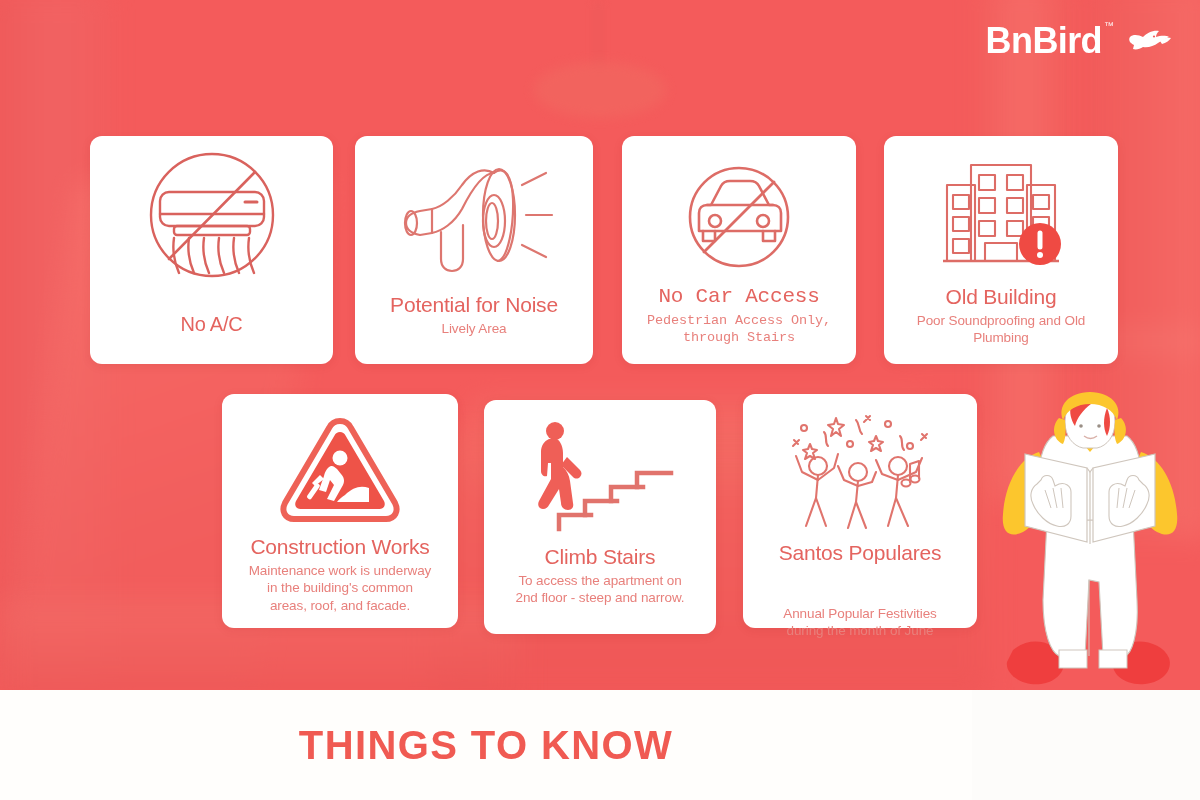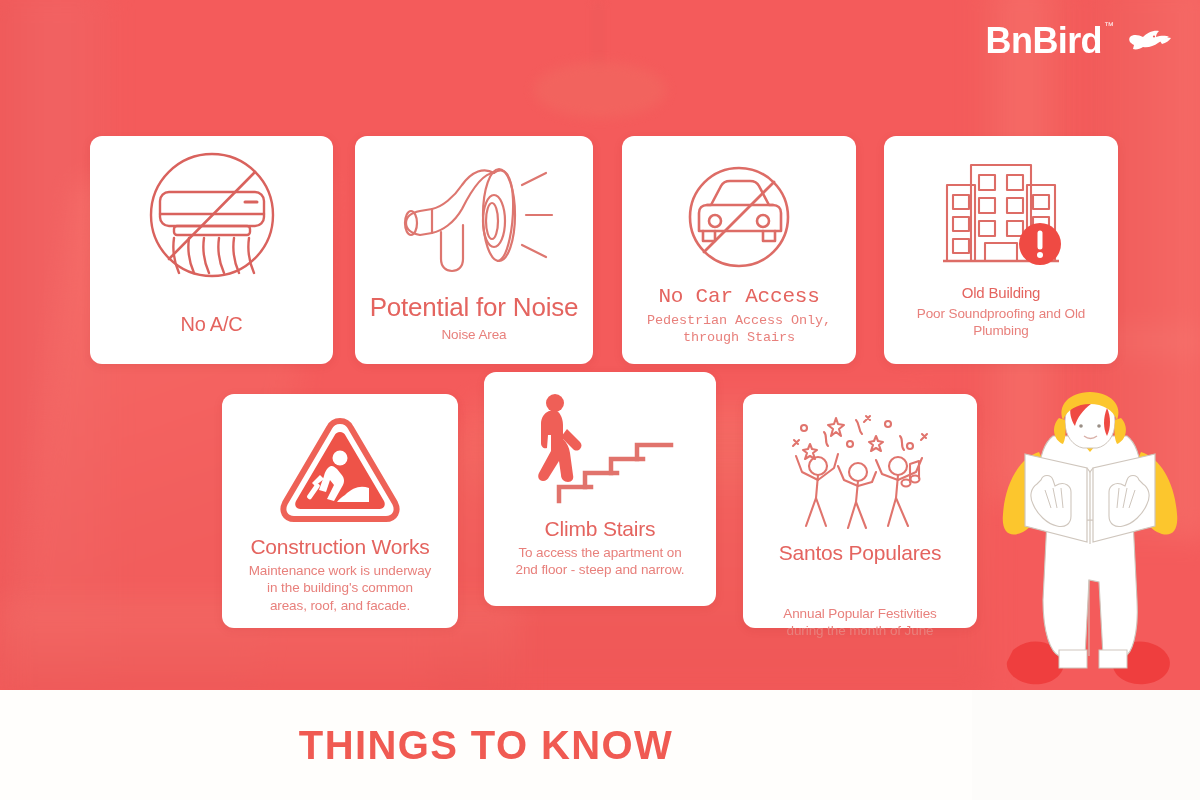--- a/index.html
+++ b/index.html
@@ -132,28 +132,28 @@
   }
 
   
   #card-ac        { left: 90px;  top: 136px; width: 243px; height: 228px; }
   #card-noise     { left: 355px; top: 136px; width: 238px; height: 228px; }
   #card-car       { left: 622px; top: 136px; width: 234px; height: 228px; font-family: Liberation Mono, monospace; }
   #card-building  { left: 884px; top: 136px; width: 234px; height: 228px; }
 
   
   #card-construction { left: 222px; top: 394px; width: 236px; height: 234px; }
-  #card-stairs       { left: 484px; top: 372px; width: 232px; height: 234px; }
+  #card-stairs       { left: 484px; top: 400px; width: 232px; height: 234px; }
   #card-santos       { left: 743px; top: 394px; width: 234px; height: 234px; }
 
   
   #card-ac .card-title { font-size: 20px; }
-  #card-noise .card-title { font-size: 26px; }
+  #card-noise .card-title { font-size: 21px; }
   #card-car .card-title { font-size: 21px; }
-  #card-building .card-title { font-size: 15px; }
+  #card-building .card-title { font-size: 21px; }
   #card-construction .card-title { font-size: 21px; }
   #card-stairs .card-title { font-size: 21px; }
   #card-santos .card-title { font-size: 21px; }
 
   
   #character {
     position: absolute;
     left: 985px; top: 392px;
     width: 210px; height: 298px;
     z-index: 6;
@@ -245,21 +245,21 @@
           <ellipse cx="25" cy="64" rx="6" ry="12"></ellipse>
           <path d="M55 73 L55 100 C55 108 60 112 66 112 C72 112 77 108 77 100 L77 66"></path>
           <line x1="136" y1="26" x2="160" y2="14"></line>
           <line x1="140" y1="56" x2="166" y2="56"></line>
           <line x1="136" y1="86" x2="160" y2="98"></line>
         </g>
       </svg>
     </div>
     <div class="card-text">
       <div class="card-title">Potential for Noise</div>
-      <div class="card-sub" style="white-space:pre-line;">Noise Area</div>
+      <div class="card-sub" style="white-space:pre-line;">Lively Area</div>
     </div>
   </div>
 
   <div class="card" id="card-car">
     <div class="card-icon" style="height:134px;">
       <svg width="124" height="124" viewBox="0 0 124 124">
         <g fill="none" stroke="#dd6c66" stroke-width="2.6" stroke-linecap="round" stroke-linejoin="round">
           <circle cx="62" cy="62" r="49"></circle>
           <path d="M22 76 L22 58 C22 53 25 50 30 50 L34 50 L44 31 C46 27 49 26 53 26 L73 26 C77 26 80 27 82 31 L92 50 L96 50 C101 50 104 53 104 58 L104 76 Z"></path>
           <line x1="30" y1="50" x2="96" y2="50"></line>

